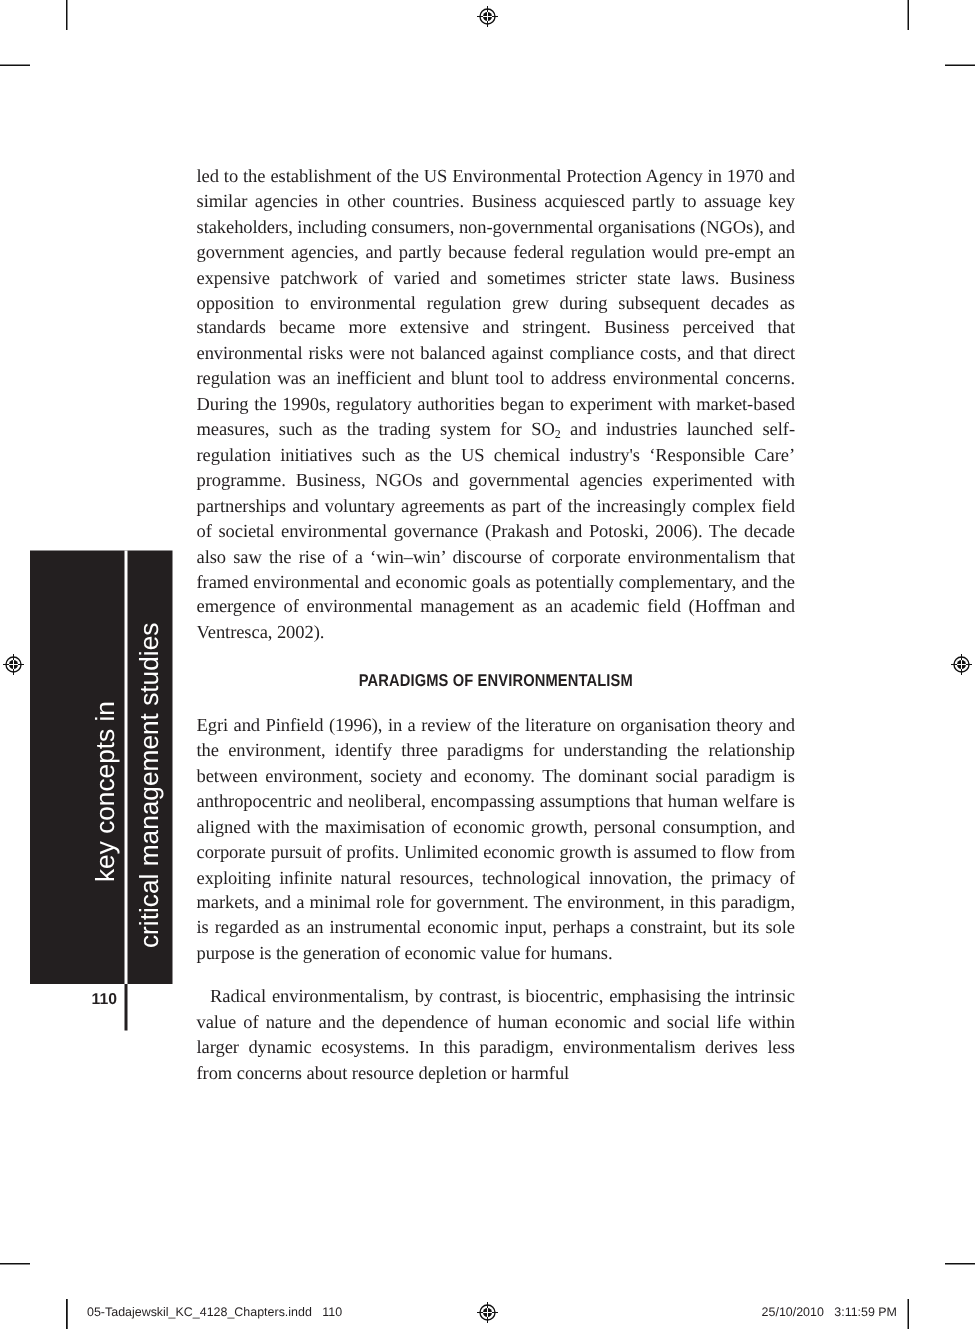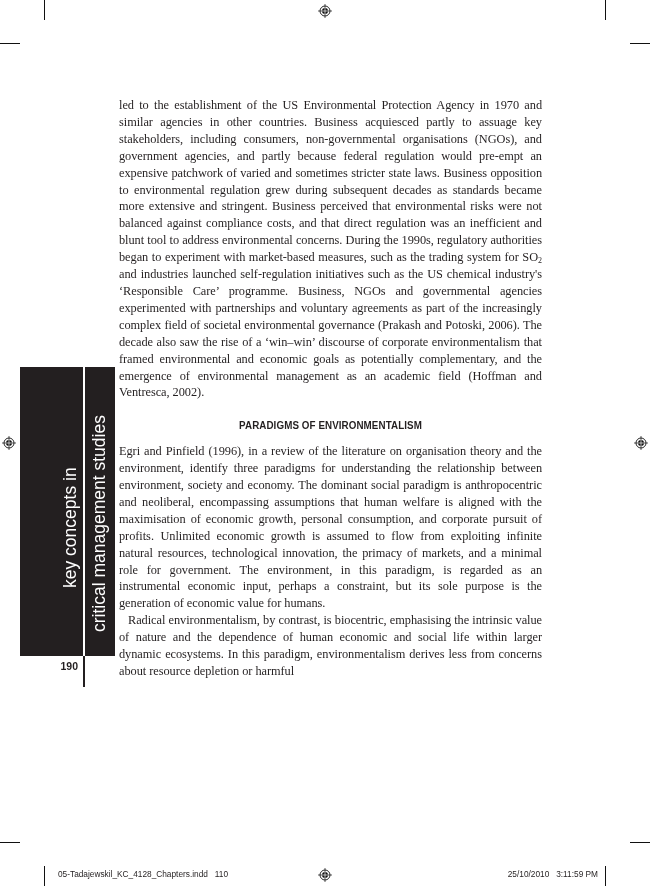--- a/index.html
+++ b/index.html
@@ -1,20 +1,20 @@
 <!DOCTYPE html>
 <html><head>
 <meta charset="utf-8">
 <style>
   html, body { margin:0; padding:0; background:#ffffff; }
   body { width:650px; height:886px; position:relative; overflow:hidden; font-family:"Liberation Serif", serif; color:#231f20; }
   .crop { position:absolute; background:#111; }
   .reg { position:absolute; width:14px; height:14px; }
   .text { position:absolute; left:119px; top:97px; width:423px; font-size:12.35px; line-height:16.9px; text-align:justify; letter-spacing:-0.05px; }
-  .text p { margin:0; }
+  .text p { margin:12px; }
   .text p.indent { text-indent:9px; }
   .heading { font-family:"Liberation Sans", sans-serif; font-weight:bold; font-size:11.4px; text-align:center; margin:16px 0 9px 0; transform:scaleX(0.86); letter-spacing:0.1px; }
   sub { font-size:8px; vertical-align:-2px; line-height:0; }
   .tab { position:absolute; left:20px; top:367px; width:95px; height:289px; background:#231f20; }
   .tab-divider { position:absolute; left:83px; top:367px; width:2px; height:320px; background:#ffffff; }
   .tab-divider-below { position:absolute; left:83px; top:656px; width:2px; height:31px; background:#231f20; }
   .vtext { position:absolute; color:#ffffff; font-family:"Liberation Sans", sans-serif; font-size:17.5px; white-space:nowrap; transform-origin:left top; transform:rotate(-90deg); }
   .pagenum { position:absolute; left:34px; top:660px; width:44px; text-align:right; font-family:"Liberation Sans", sans-serif; font-weight:bold; font-size:10.5px; color:#231f20; }
   .slug { position:absolute; top:869px; font-family:"Liberation Sans", sans-serif; font-size:8.3px; color:#231f20; }
 </style>
@@ -61,21 +61,21 @@
   <line x1="0" y1="7" x2="14" y2="7" stroke="#111" stroke-width="0.7"></line>
   <line x1="7" y1="4" x2="7" y2="10" stroke="#fff" stroke-width="0.7"></line>
   <line x1="4" y1="7" x2="10" y2="7" stroke="#fff" stroke-width="0.7"></line>
 </svg>
 
 <div class="tab"></div>
 <div class="tab-divider"></div>
 <div class="tab-divider-below"></div>
 <div class="vtext" style="left:60px;top:588px;">key concepts in</div>
 <div class="vtext" style="left:89px;top:632px;">critical management studies</div>
-<div class="pagenum">190</div>
+<div class="pagenum">110</div>
 
 <div class="text">
   <p><span>led to the establishment of the US Environmental Protection Agency in 1970 and similar agencies in other countries. Business acquiesced partly to assuage key stakeholders, including consumers, non-governmental organisations (NGOs), and government agencies, and partly because federal regulation would pre-empt an expensive patchwork of varied and sometimes stricter state laws. Business opposition to environmental regulation grew during subsequent decades as standards became more extensive and stringent. Business perceived that environmental risks were not balanced against compliance costs, and that direct regulation was an inefficient and blunt tool to address environmental concerns. During the 1990s, regulatory authorities began to experiment with market-based measures, such as the trading system for SO</span><sub>2</sub><span> and industries launched self-regulation initiatives such as the US chemical industry's ‘Responsible Care’ programme. Business, NGOs and governmental agencies experimented with partnerships and voluntary agreements as part of the increasingly complex field of societal environmental governance (Prakash and Potoski, 2006). The decade also saw the rise of a ‘win–win’ discourse of corporate environmentalism that framed environmental and economic goals as potentially complementary, and the emergence of environmental management as an academic field (Hoffman and Ventresca, 2002).</span></p>
   <div class="heading">PARADIGMS OF ENVIRONMENTALISM</div>
   <p>Egri and Pinfield (1996), in a review of the literature on organisation theory and the environment, identify three paradigms for understanding the relationship between environment, society and economy. The dominant social paradigm is anthropocentric and neoliberal, encompassing assumptions that human welfare is aligned with the maximisation of economic growth, personal consumption, and corporate pursuit of profits. Unlimited economic growth is assumed to flow from exploiting infinite natural resources, technological innovation, the primacy of markets, and a minimal role for government. The environment, in this paradigm, is regarded as an instrumental economic input, perhaps a constraint, but its sole purpose is the generation of economic value for humans.</p>
   <p class="indent">Radical environmentalism, by contrast, is biocentric, emphasising the intrinsic value of nature and the dependence of human economic and social life within larger dynamic ecosystems. In this paradigm, environmentalism derives less from concerns about resource depletion or harmful</p>
 </div>
 
 <div class="crop" style="left:44px;top:866px;width:1px;height:20px;"></div>
 <div class="slug" style="left:58px;white-space:pre;">05-Tadajewskil_KC_4128_Chapters.indd   110</div>

